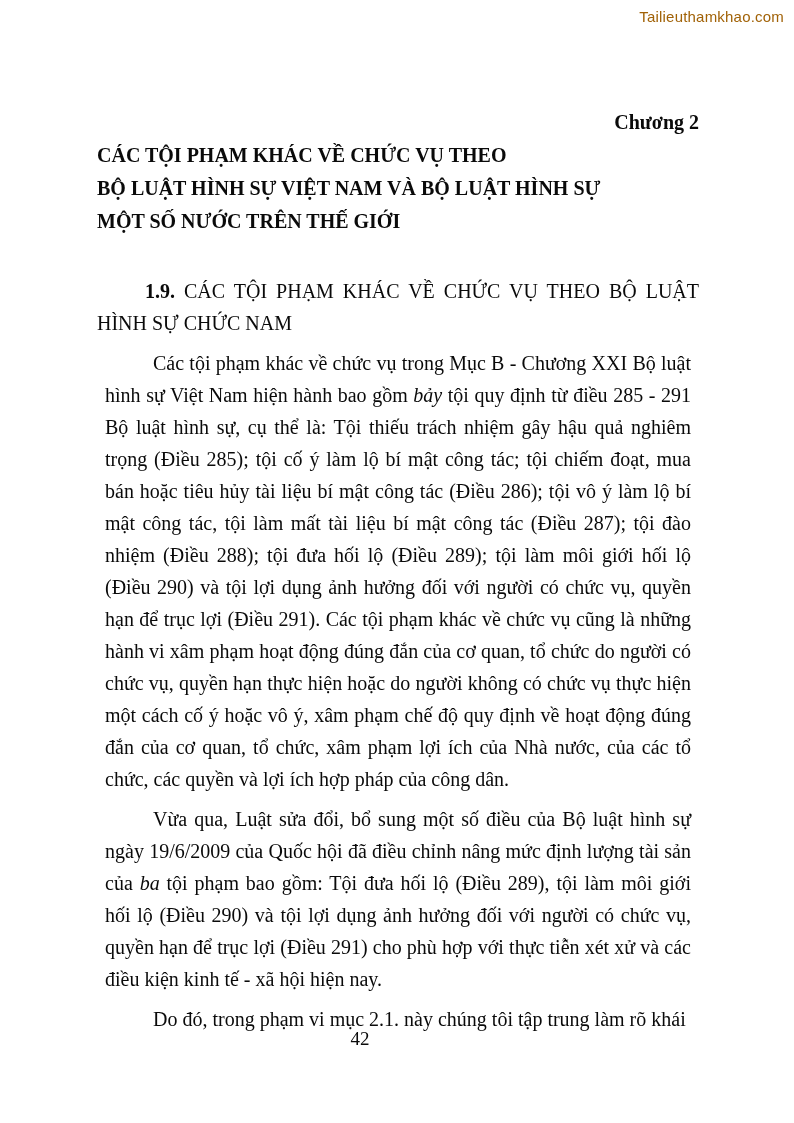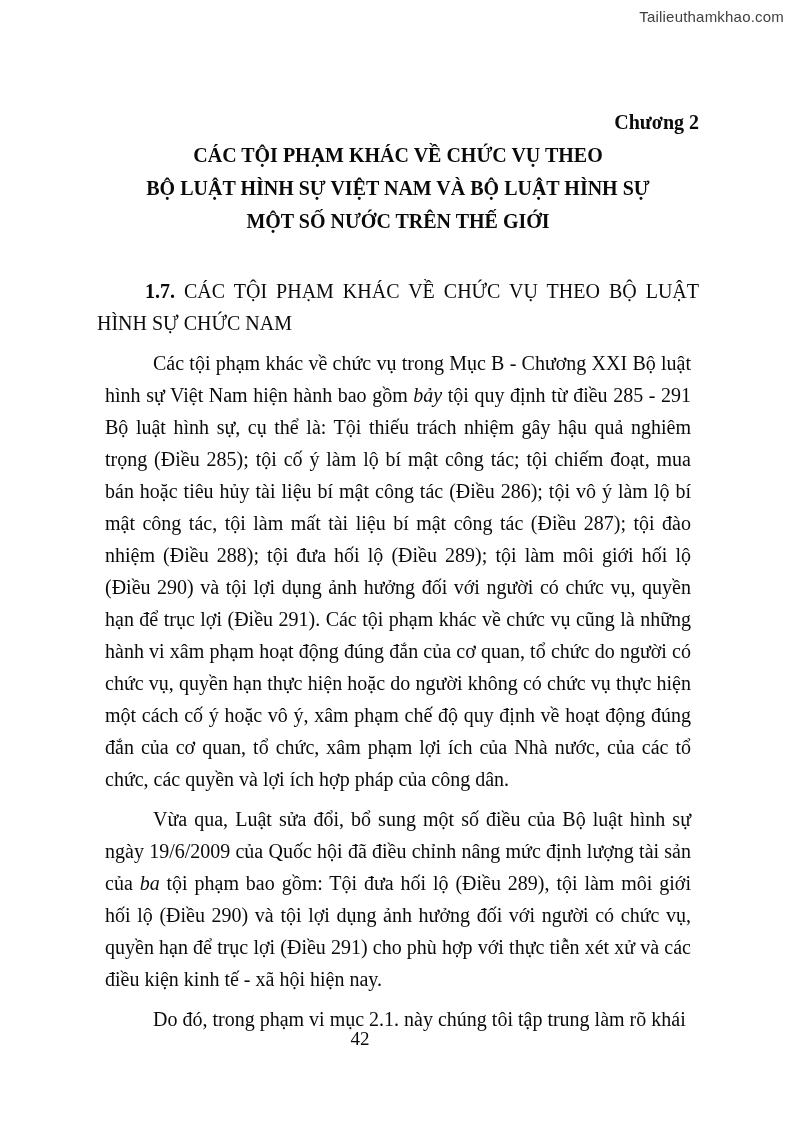--- a/index.html
+++ b/index.html
@@ -15,37 +15,37 @@
     font-family: "Liberation Serif", "DejaVu Serif", serif;
     color: #0a0a0a;
     overflow: hidden;
   }
   .watermark {
     position: absolute;
     top: 8px;
     right: 10px;
     font-family: "Liberation Sans", sans-serif;
     font-size: 15px;
-    color: #404040;
+    color: #a16207;
     letter-spacing: 0.2px;
   }
   .content {
     position: absolute;
     top: 106px;
     left: 97px;
     width: 602px;
   }
   .chapter-label {
     text-align: right;
     font-weight: bold;
     font-size: 20px;
     line-height: 33px;
   }
   .chapter-title .title-line {
-    text-align: center;
+    text-align: left;
     font-weight: bold;
     font-size: 20px;
     line-height: 33px;
   }
   .section-heading {
     margin-top: 37px;
     font-size: 20px;
     line-height: 32px;
     text-align: justify;
     text-indent: 48px;
@@ -85,21 +85,21 @@
   <div class="content">
 
     <div class="chapter-label">Chương 2</div>
 
     <div class="chapter-title">
         <div class="title-line">CÁC TỘI PHẠM KHÁC VỀ CHỨC VỤ THEO</div>
         <div class="title-line">BỘ LUẬT HÌNH SỰ VIỆT NAM VÀ BỘ LUẬT HÌNH SỰ</div>
         <div class="title-line">MỘT SỐ NƯỚC TRÊN THẾ GIỚI</div>
       </div>
 
-    <div class="section-heading"><span class="section-number">1.7.</span> <span>CÁC TỘI PHẠM KHÁC VỀ CHỨC VỤ THEO BỘ LUẬT HÌNH SỰ CHỨC NAM</span></div>
+    <div class="section-heading"><span class="section-number">1.9.</span> <span>CÁC TỘI PHẠM KHÁC VỀ CHỨC VỤ THEO BỘ LUẬT HÌNH SỰ CHỨC NAM</span></div>
 
     <div class="paragraphs">
         <p><span>Các tội phạm khác về chức vụ trong Mục B - Chương XXI Bộ luật hình sự Việt Nam hiện hành bao gồm </span><span class="italic">bảy</span><span> tội quy định từ điều 285 - 291 Bộ luật hình sự, cụ thể là: Tội thiếu trách nhiệm gây hậu quả nghiêm trọng (Điều 285); tội cố ý làm lộ bí mật công tác; tội chiếm đoạt, mua bán hoặc tiêu hủy tài liệu bí mật công tác (Điều 286); tội vô ý làm lộ bí mật công tác, tội làm mất tài liệu bí mật công tác (Điều 287); tội đào nhiệm (Điều 288); tội đưa hối lộ (Điều 289); tội làm môi giới hối lộ (Điều 290) và tội lợi dụng ảnh hưởng đối với người có chức vụ, quyền hạn để trục lợi (Điều 291). Các tội phạm khác về chức vụ cũng là những hành vi xâm phạm hoạt động đúng đắn của cơ quan, tổ chức do người có chức vụ, quyền hạn thực hiện hoặc do người không có chức vụ thực hiện một cách cố ý hoặc vô ý, xâm phạm chế độ quy định về hoạt động đúng đắn của cơ quan, tổ chức, xâm phạm lợi ích của Nhà nước, của các tổ chức, các quyền và lợi ích hợp pháp của công dân.</span></p>
         <p><span>Vừa qua, Luật sửa đổi, bổ sung một số điều của Bộ luật hình sự ngày 19/6/2009 của Quốc hội đã điều chỉnh nâng mức định lượng tài sản của </span><span class="italic">ba</span><span> tội phạm bao gồm: Tội đưa hối lộ (Điều 289), tội làm môi giới hối lộ (Điều 290) và tội lợi dụng ảnh hưởng đối với người có chức vụ, quyền hạn để trục lợi (Điều 291) cho phù hợp với thực tiễn xét xử và các điều kiện kinh tế - xã hội hiện nay.</span></p>
         <p><span>Do đó, trong phạm vi mục 2.1. này chúng tôi tập trung làm rõ khái</span></p>
       </div>
 
   </div>
 
   <div class="page-number">42</div>

